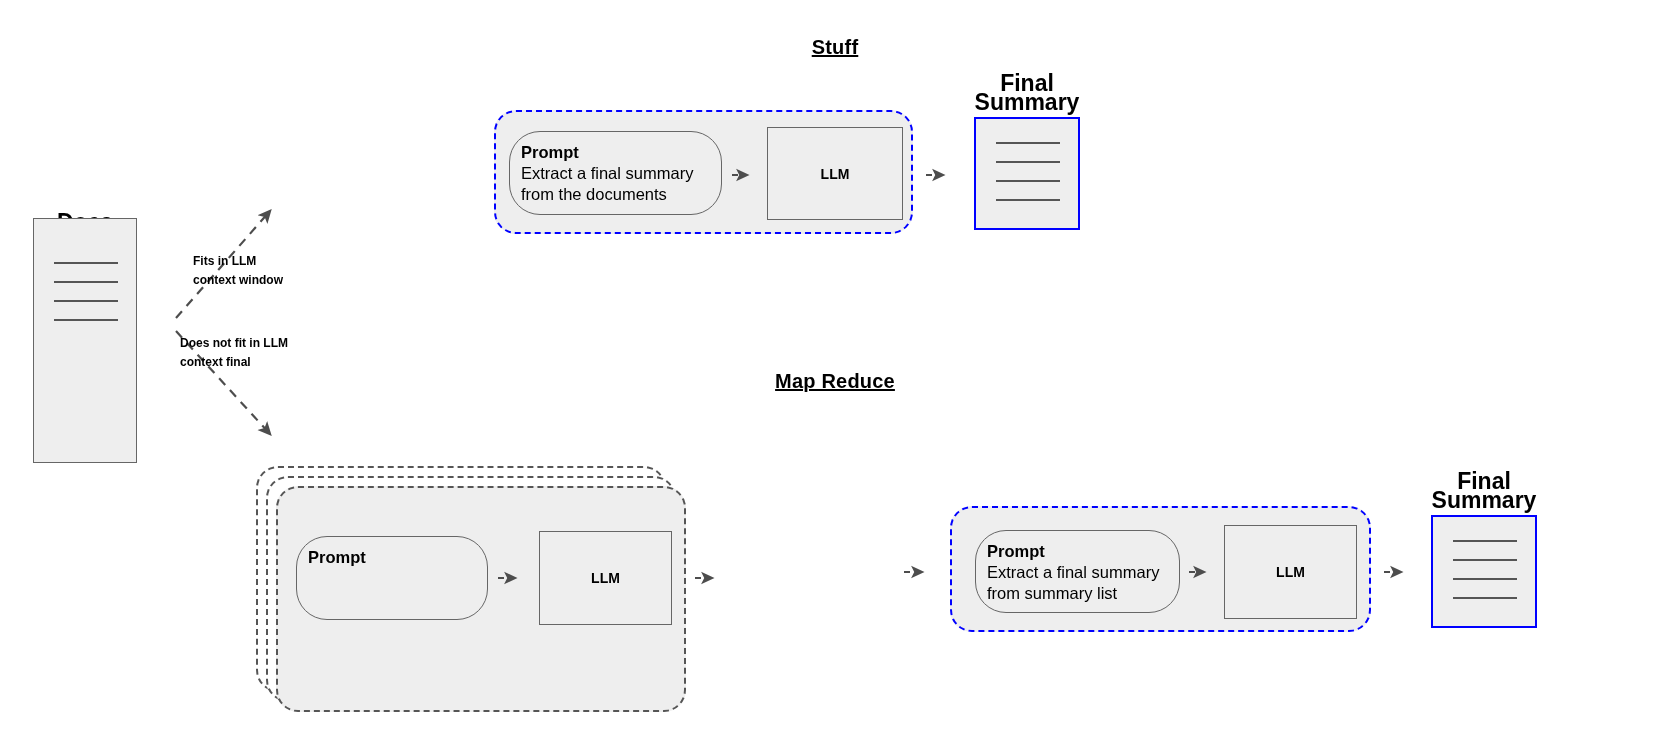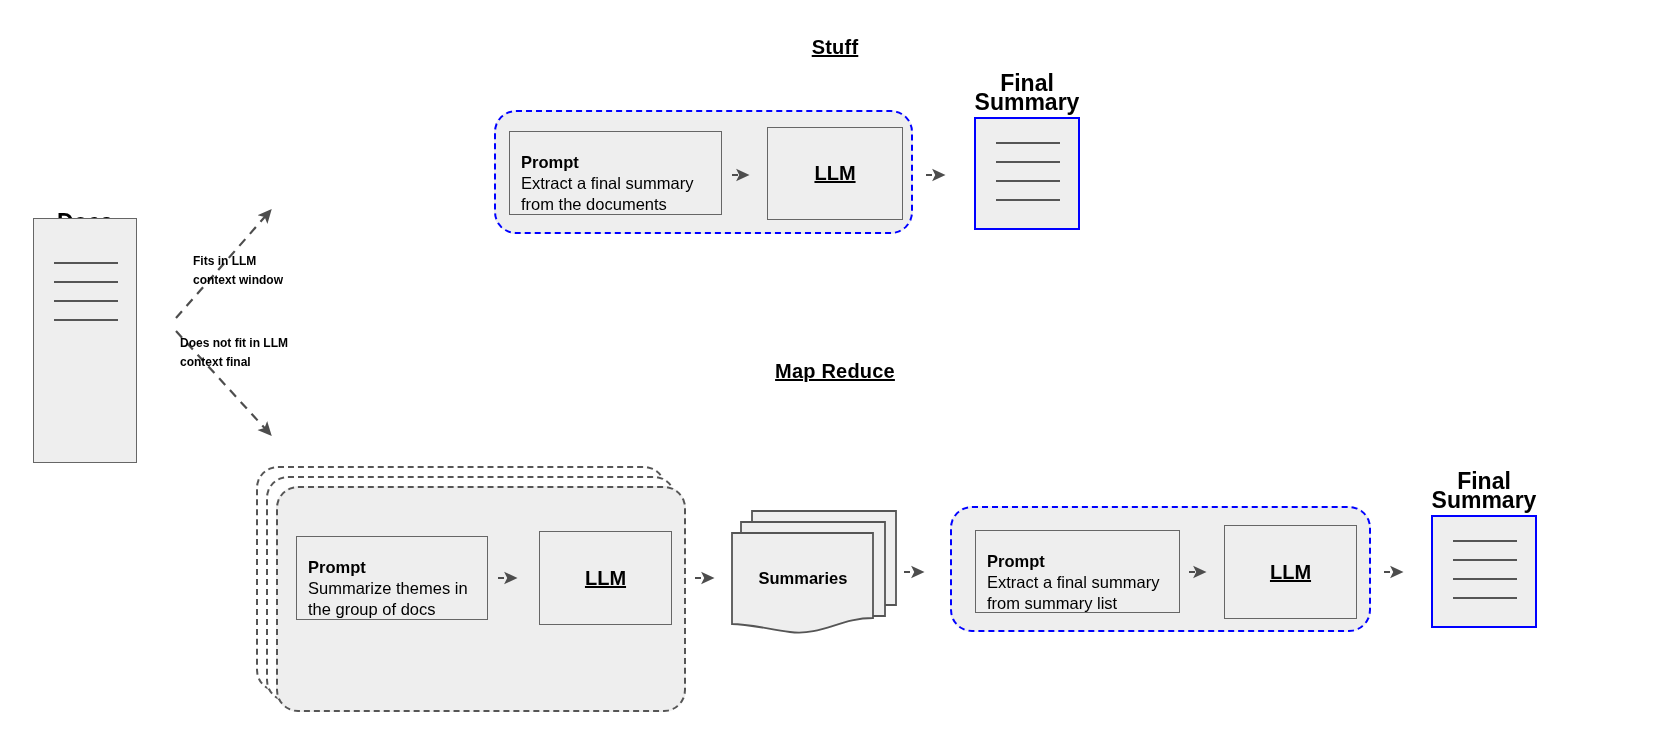--- a/index.html
+++ b/index.html
@@ -75,41 +75,41 @@
     border-radius: 22px;
   }
 
   
   .inner-box {
     box-sizing: border-box;
     background: #eeeeee;
     border: 1.6px solid #666666;
   }
   .prompt-box {
-    padding: 20px 11px;
+    padding: 10px 11px;
+    border-radius: 31px;
   }
   .prompt-title {
     font-size: 16.5px;
     font-weight: bold;
     line-height: 21px;
   }
   .prompt-body {
     font-size: 16.5px;
     line-height: 21px;
     white-space: pre-line;
   }
   .llm-box {
     display: flex;
     align-items: center;
     justify-content: center;
   }
   .llm-label {
-    font-size: 20px;
-    font-weight: bold;
-    text-decoration: underline;
+    font-size: 14px;
+    font-weight: bold;
   }
 
   
   .docstack { position: absolute; }
   .docstack svg { display: block; overflow: visible; }
   .docstack-label {
     position: absolute;
     font-size: 16.5px;
     font-weight: bold;
     white-space: nowrap;
@@ -203,30 +203,28 @@
   <div class="abs page-label" style="left:965px; top:74px; width:124px; white-space:pre-line;">Final
 Summary</div>
 
   <div class="abs page-box blue" style="left:974px; top:117px; width:106px; height:113px;">
     <div class="ruled-line" style="left:20px; top:23px; width:64px;"></div>
     <div class="ruled-line" style="left:20px; top:42px; width:64px;"></div>
     <div class="ruled-line" style="left:20px; top:61px; width:64px;"></div>
     <div class="ruled-line" style="left:20px; top:80px; width:64px;"></div>
   </div>
 
-  <div class="abs section-title" style="left:735px; top:360px; width:200px;">Map Reduce</div>
+  <div class="abs section-title" style="left:735px; top:370px; width:200px;">Map Reduce</div>
 
   <div class="abs stage-stack-layer" style="left:256px; top:466px; width:410px; height:226px;"></div>
   <div class="abs stage-stack-layer" style="left:266px; top:476px; width:410px; height:226px;"></div>
   <div class="abs stage-gray" style="left:276px; top:486px; width:410px; height:226px;"></div>
 
   <div class="abs inner-box prompt-box" style="left:296px; top:536px; width:192px; height:84px;">
     <div class="prompt-title">Prompt</div>
-    <div class="prompt-body">Summarize themes in
-the group of docs</div>
   </div>
 
   <div class="arrow-short" style="left:497px; top:568px;">
     <svg width="40" height="20">
       <defs>
         <marker id="sm3" markerWidth="7" markerHeight="7" refX="5.2" refY="3.3" orient="auto" markerUnits="strokeWidth">
           <path d="M0,0.3 L6.4,3.3 L0,6.3 L1.5,3.3 Z" fill="#4d4d4d"></path>
         </marker>
       </defs>
       <path d="M1,10 L18,10" stroke="#4d4d4d" stroke-width="2.1" stroke-dasharray="6,6" fill="none" marker-end="url(#sm3)"></path>
@@ -241,28 +239,20 @@
     <svg width="40" height="20">
       <defs>
         <marker id="sm4" markerWidth="7" markerHeight="7" refX="5.2" refY="3.3" orient="auto" markerUnits="strokeWidth">
           <path d="M0,0.3 L6.4,3.3 L0,6.3 L1.5,3.3 Z" fill="#4d4d4d"></path>
         </marker>
       </defs>
       <path d="M1,10 L18,10" stroke="#4d4d4d" stroke-width="2.1" stroke-dasharray="6,6" fill="none" marker-end="url(#sm4)"></path>
     </svg>
   </div>
 
-  <div class="docstack" style="left:730px; top:505px;">
-    <svg width="180" height="135" viewBox="0 0 180 135">
-      <path d="M22,6 L166,6 L166,100 L22,100 Z" fill="#eeeeee" stroke="#555555" stroke-width="1.8"></path>
-      <path d="M11,17 L155,17 L155,111 L11,111 Z" fill="#eeeeee" stroke="#555555" stroke-width="1.8"></path>
-      <path d="M2,28 L143,28 L143,113 C110,113 92,131 60,127 C38,124 18,119 2,119 Z" fill="#eeeeee" stroke="#555555" stroke-width="1.8"></path>
-    </svg>
-    <div class="docstack-label" style="left:0px; top:64px; width:146px;">Summaries</div>
-  </div>
 
   <div class="arrow-short" style="left:903px; top:562px;">
     <svg width="44" height="20">
       <defs>
         <marker id="sm5" markerWidth="7" markerHeight="7" refX="5.2" refY="3.3" orient="auto" markerUnits="strokeWidth">
           <path d="M0,0.3 L6.4,3.3 L0,6.3 L1.5,3.3 Z" fill="#4d4d4d"></path>
         </marker>
       </defs>
       <path d="M1,10 L19,10" stroke="#4d4d4d" stroke-width="2.1" stroke-dasharray="6,6" fill="none" marker-end="url(#sm5)"></path>
     </svg>

